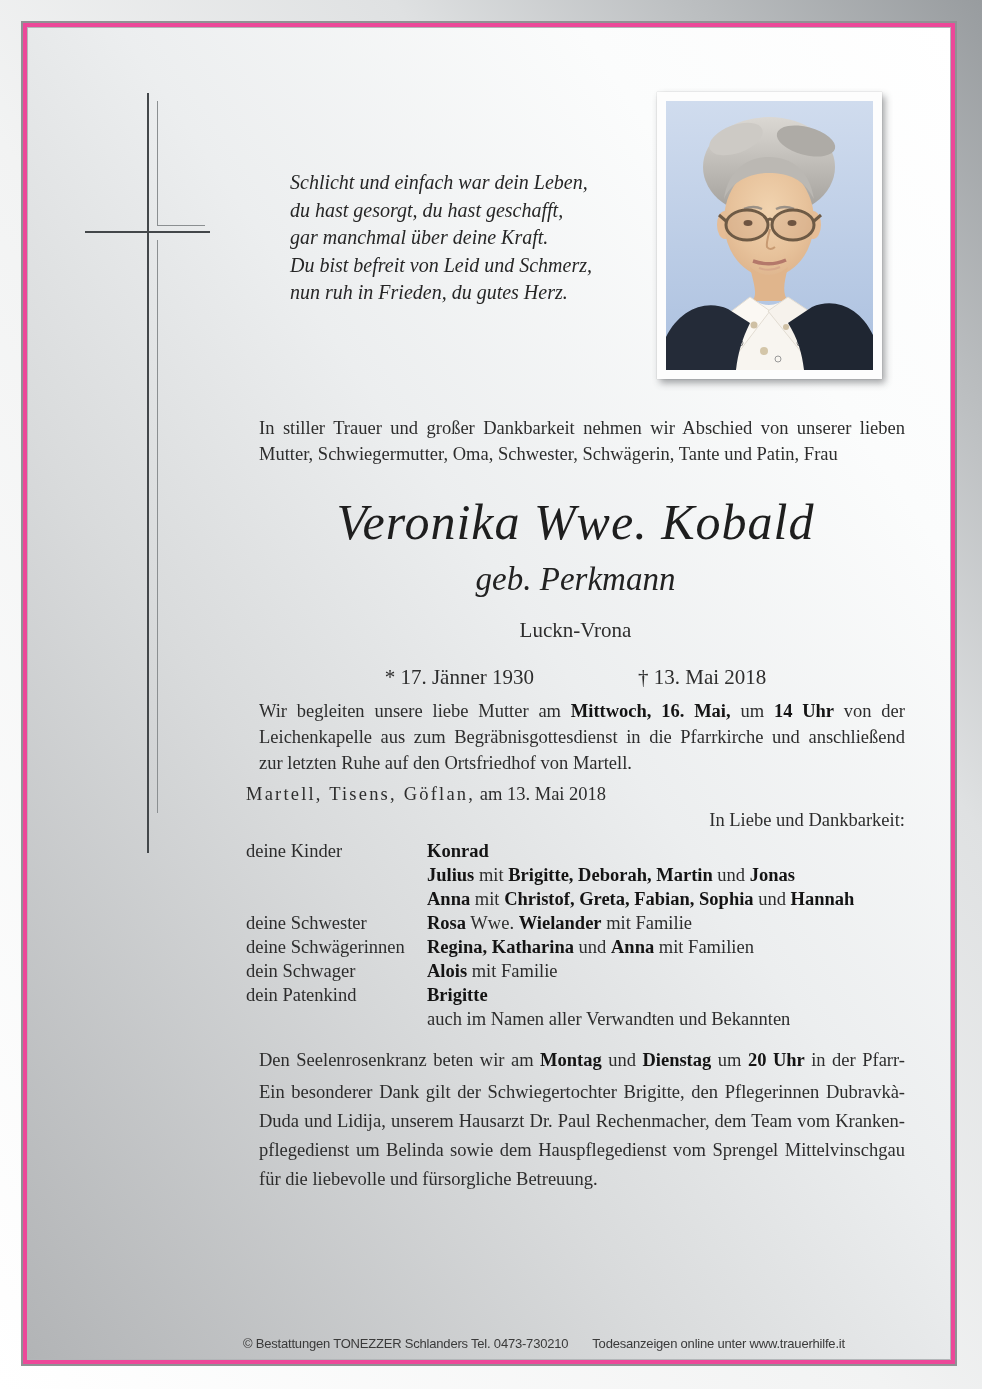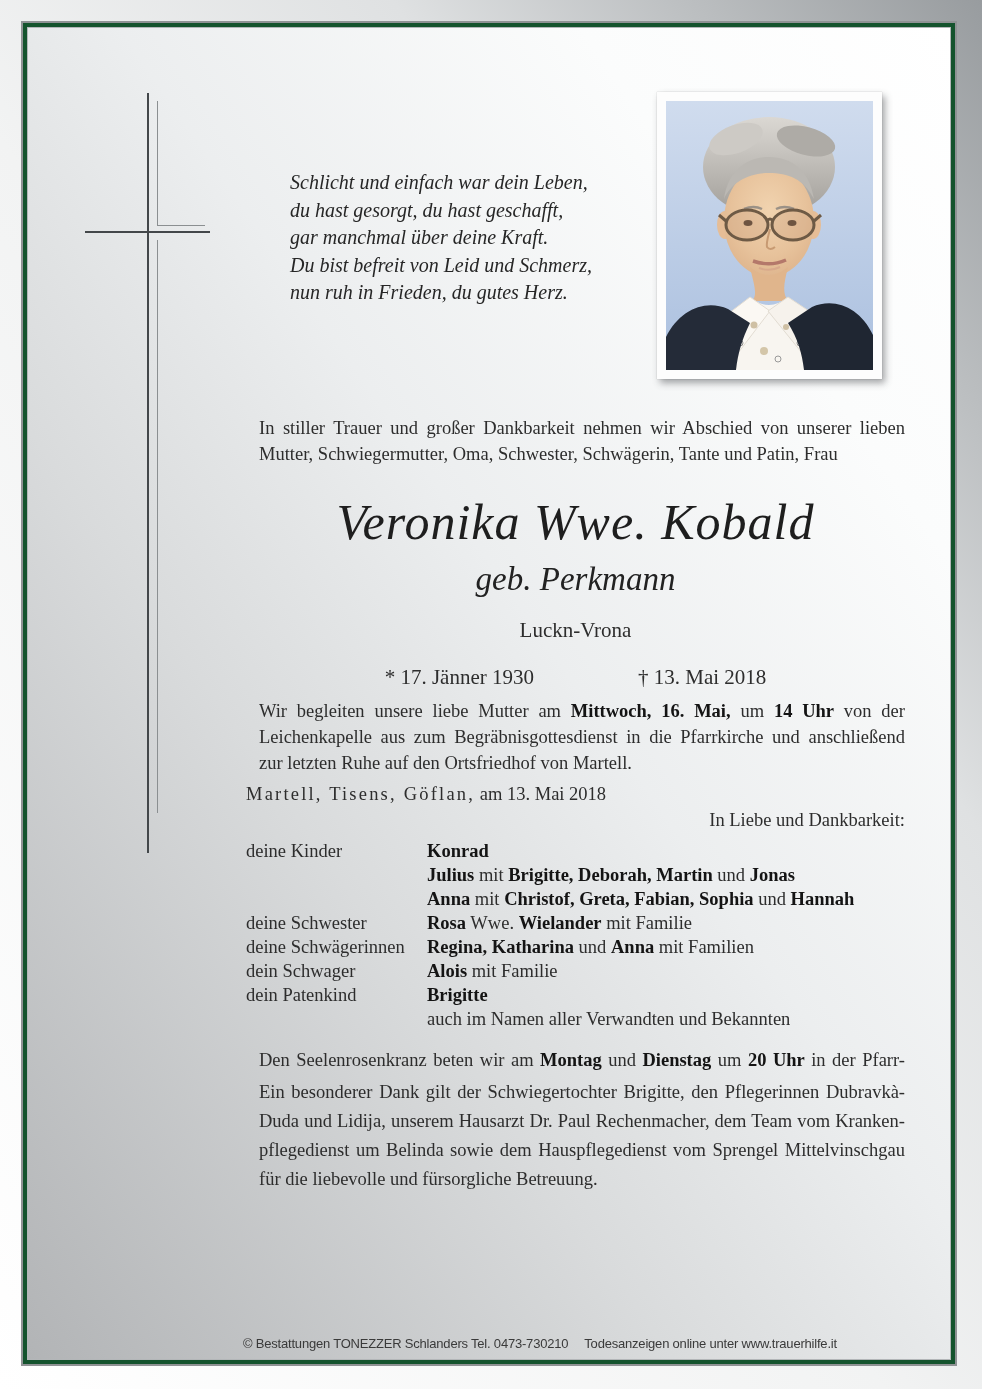--- a/index.html
+++ b/index.html
@@ -3,21 +3,21 @@
 <meta charset="utf-8">
 <style>
   html,body{margin:0;padding:0;}
   body{
     width:982px;height:1389px;position:relative;overflow:hidden;
     background:linear-gradient(to top right,#ffffff 0%,#f2f3f3 45%,#dfe1e2 70%,#989c9f 100%);
     font-family:"Liberation Serif",serif;color:#2d2d2d;
   }
   .card{
     position:absolute;left:21px;top:21px;right:25px;bottom:23px;
-    border:2px solid #8f9294;background:#14532d;padding:4px;box-sizing:border-box;
+    border:2px solid #8f9294;background:#ec4899;padding:4px;box-sizing:border-box;
   }
   .card-inner{
     position:relative;width:100%;height:100%;box-sizing:border-box;
     border:1px solid #b3b6b8;
     background:linear-gradient(to top right,#b2b4b6 0%,#d9dbdc 35%,#eceeef 55%,#fbfcfc 80%,#ffffff 100%);
   }
   
   .xline{position:absolute;}
   .xv1{left:119px;top:65px;width:2px;height:760px;background:#43474a;}
   .xv2a{left:129px;top:73px;width:1px;height:124px;background:#8b8f91;}
@@ -47,21 +47,21 @@
   .dateline .place{letter-spacing:2.2px;}
   .closing{margin-top:0;margin-left:181px;text-align:right;}
   .family{margin-top:6px;}
   .frow{display:flex;line-height:24px;}
   .flabel{width:181px;flex:none;}
   .fvalue{flex:1;}
   .p-rosary{margin-top:16px;}
   .p-thanks{margin-top:5px;line-height:29px;}
   
   .footer{
-    position:absolute;left:215px;top:1308px;display:flex;gap:16px;
+    position:absolute;left:215px;top:1308px;display:flex;gap:24px;
     font-family:"Liberation Sans",sans-serif;font-size:13px;letter-spacing:-0.2px;color:#3a3a3a;line-height:16px;
   }
 </style>
 </head>
 <body>
 
 <div class="card">
   <div class="card-inner">
 
     <div>

